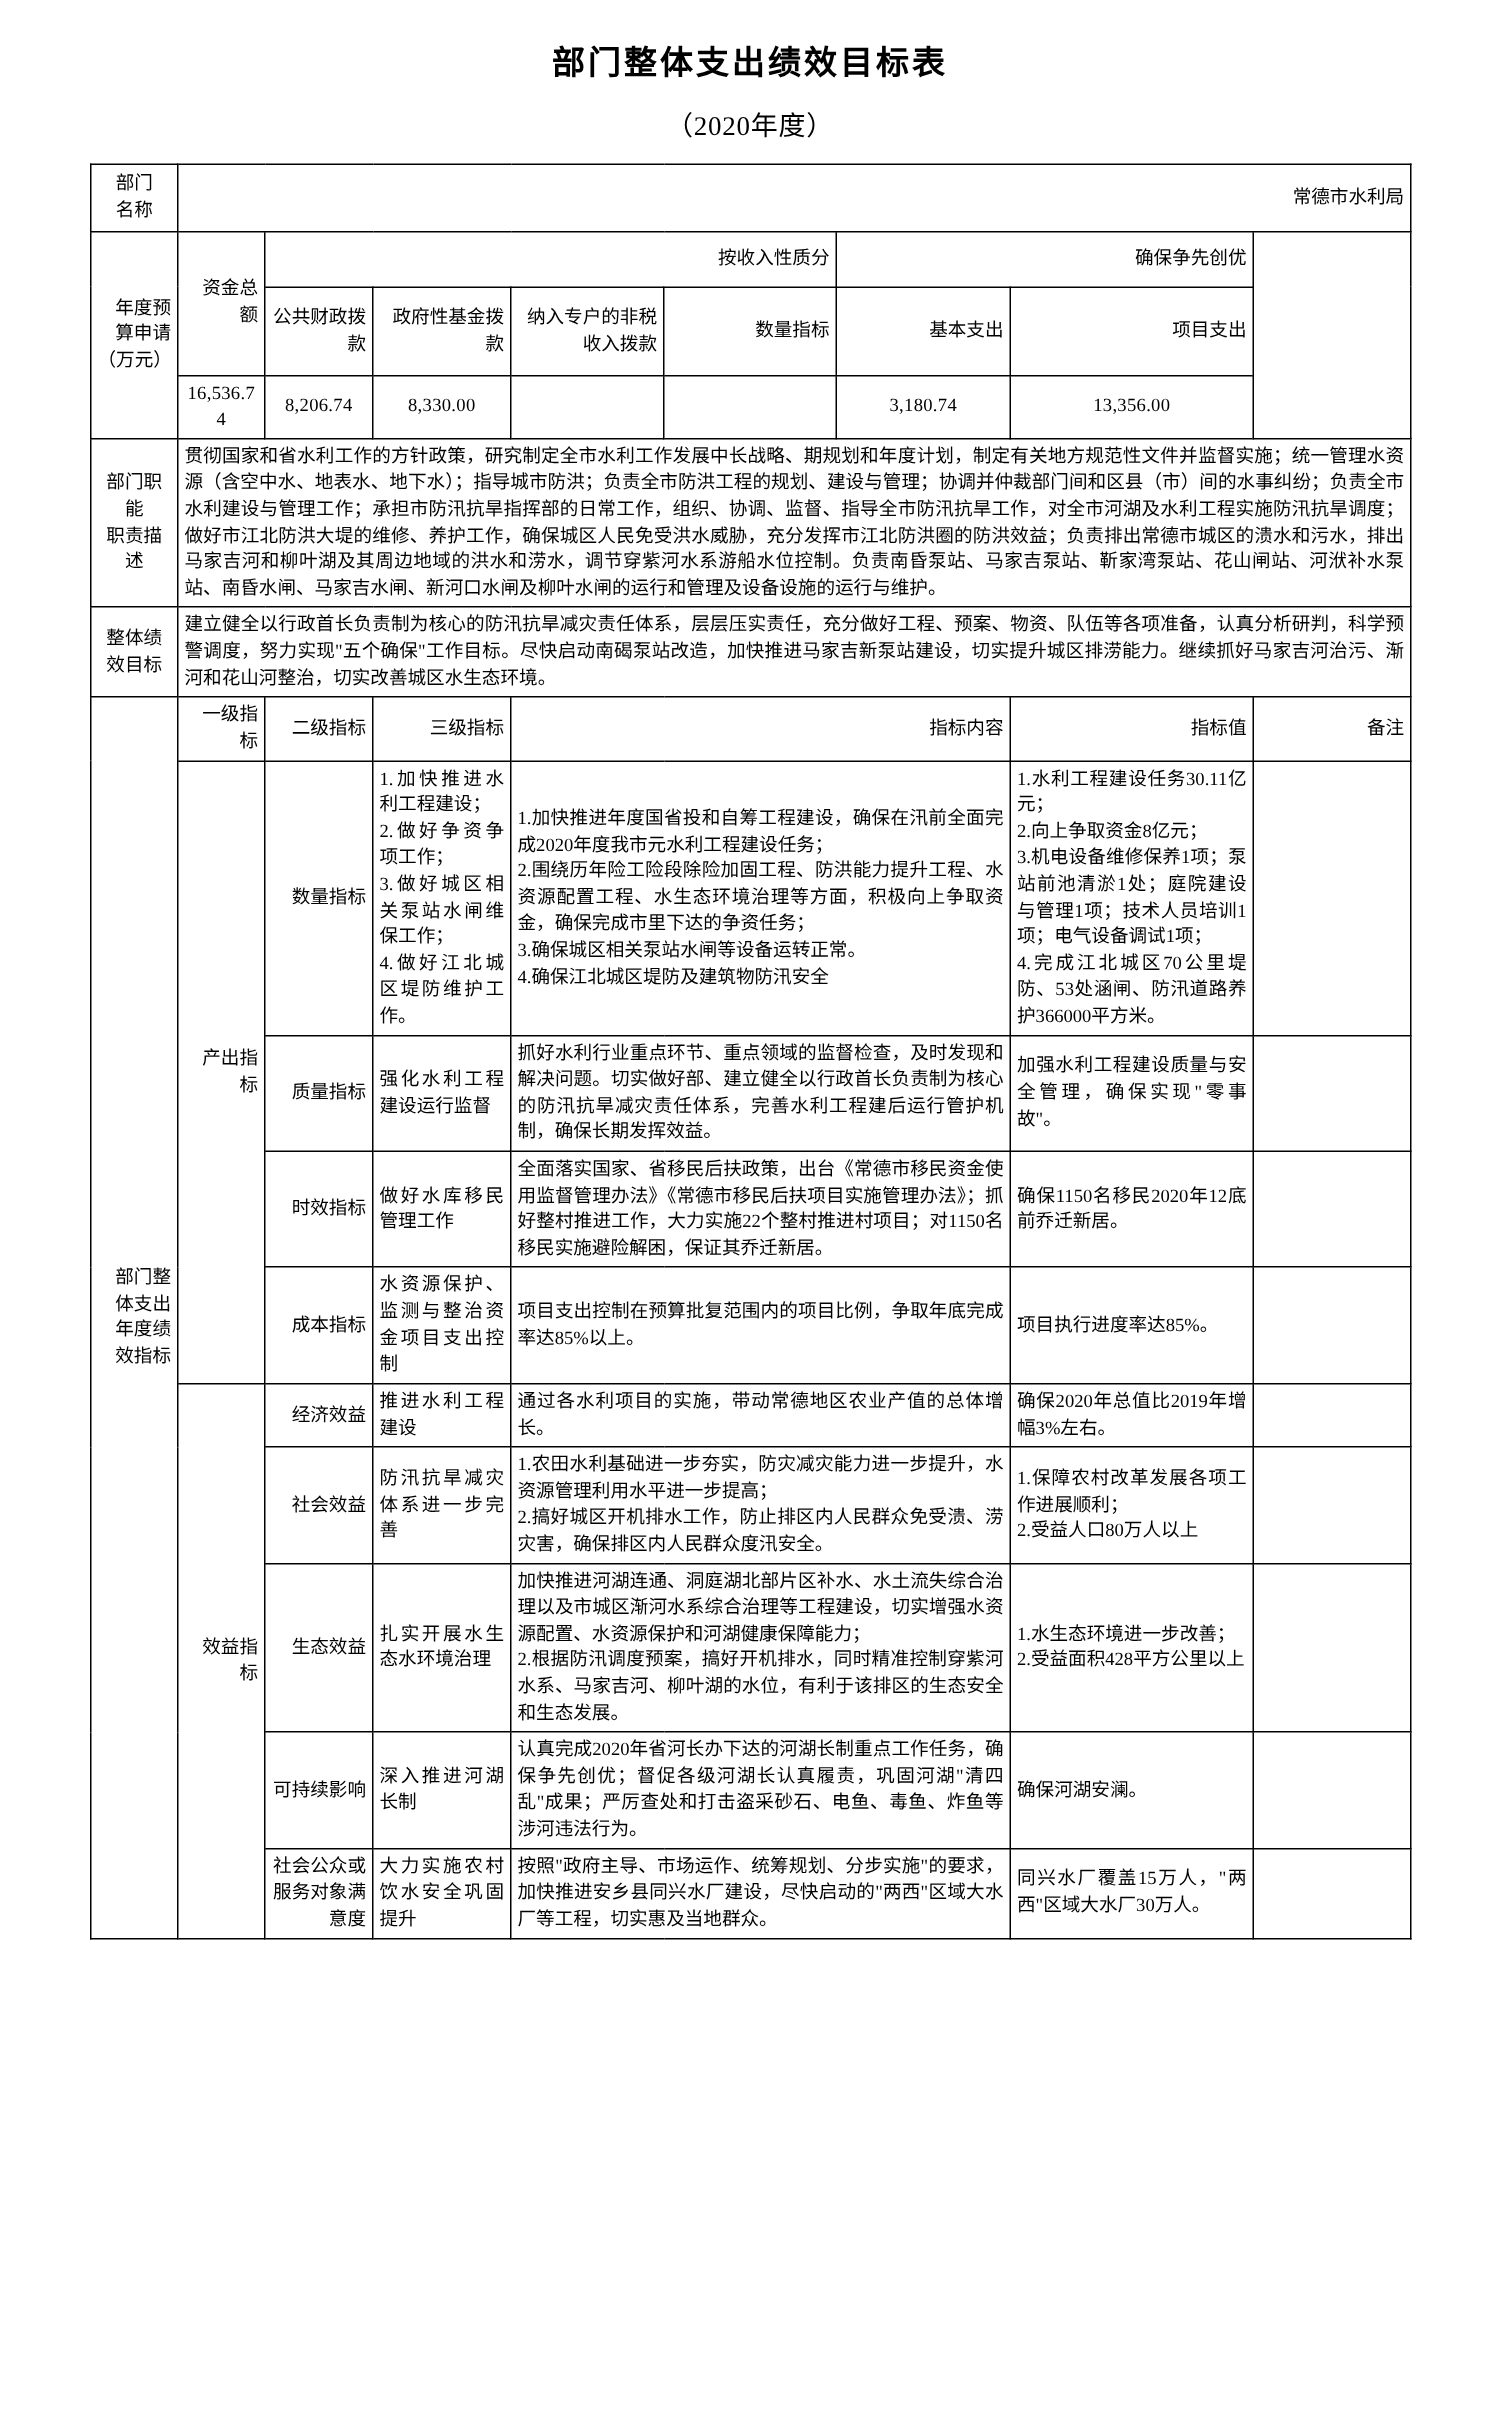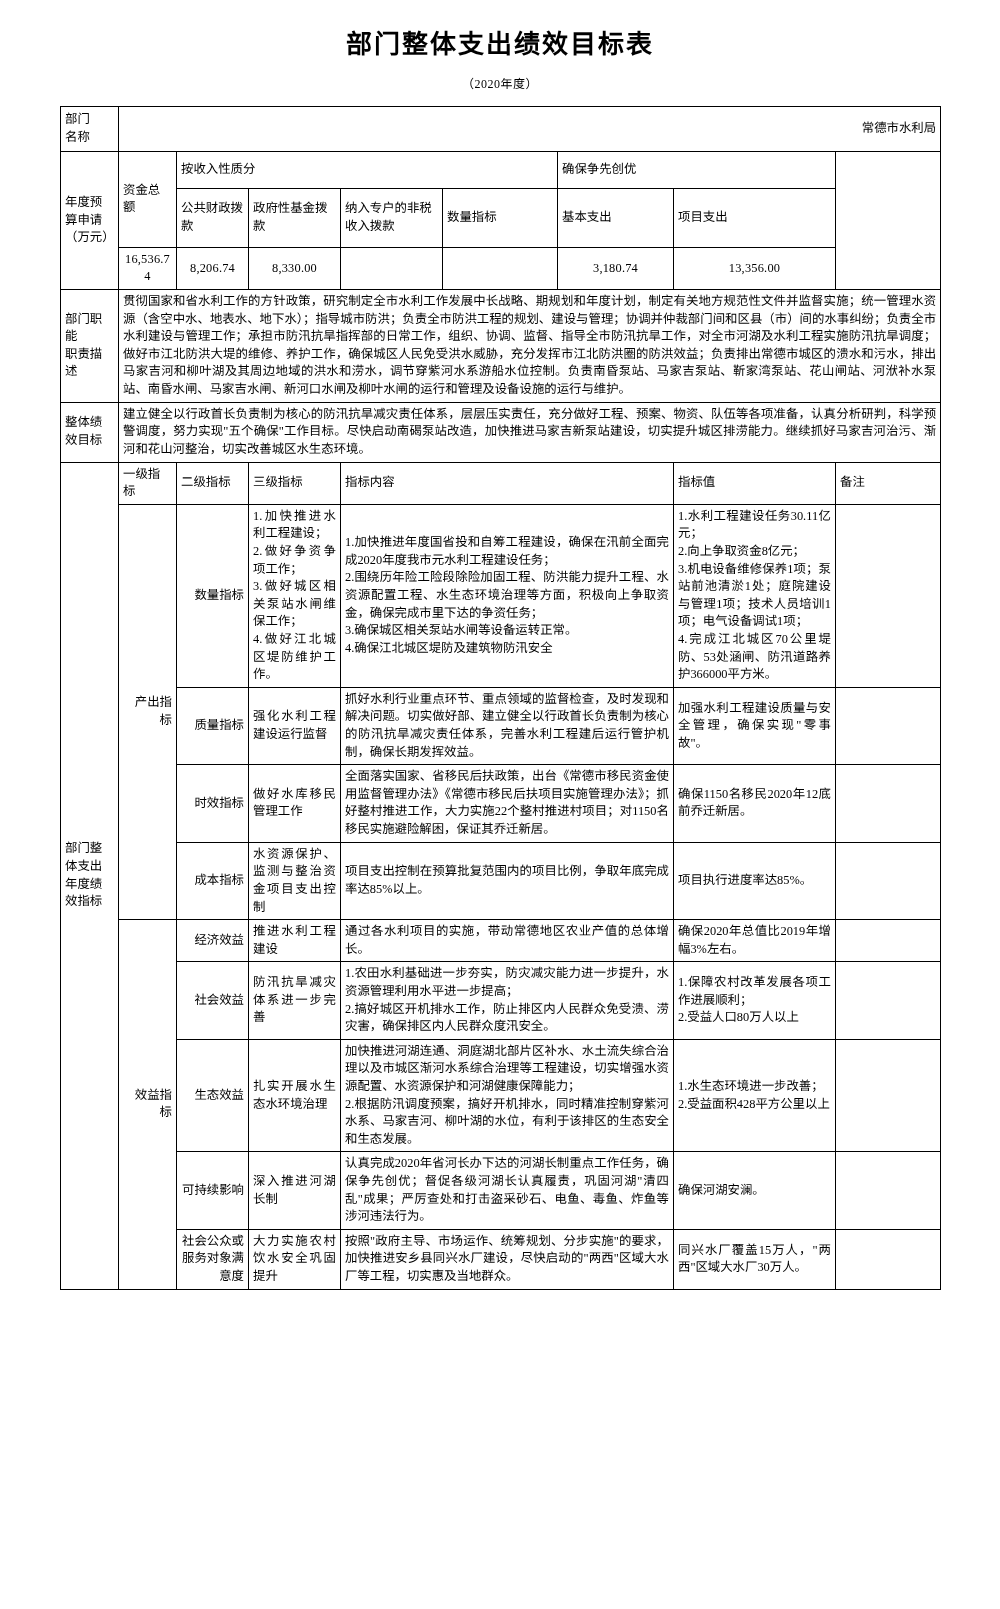--- a/index.html
+++ b/index.html
@@ -17,29 +17,29 @@
   }
   .page {
     position: relative;
     width: 1000px;
     height: 1609px;
     box-sizing: border-box;
     padding: 0 60px;
   }
   .doc-title {
     text-align: center;
-    font-size: 26px;
+    font-size: 22px;
     font-weight: 700;
     letter-spacing: 2px;
     margin: 28px 0 0 0;
     line-height: 1.3;
   }
   .doc-subtitle {
     text-align: center;
-    font-size: 12px;
+    font-size: 18px;
     margin: 12px 0 14px 0;
     letter-spacing: 0.5px;
   }
   table.main {
     border-collapse: collapse;
     width: 880px;
     table-layout: fixed;
     margin: 0;
   }
   table.main td, table.main th {
@@ -58,23 +58,24 @@
     vertical-align: top;
     padding: 5px 6px;
   }
   td.num {
     text-align: center;
     font-weight: 700;
     font-size: 13px;
     letter-spacing: 0.2px;
   }
   .label-cell {
+    text-align: center;
     line-height: 1.45;
   }
-  .hdr-row td { text-align: left; }
+  .hdr-row td { text-align: right; }
   .small-pad { padding: 2px 3px; }
   .cellwrap { white-space: pre-line; }
 </style>
 </head>
 <body>
 
 <div class="page">
 
   <h1 class="doc-title">部门整体支出绩效目标表</h1>
   <div class="doc-subtitle">（2020年度）</div>

